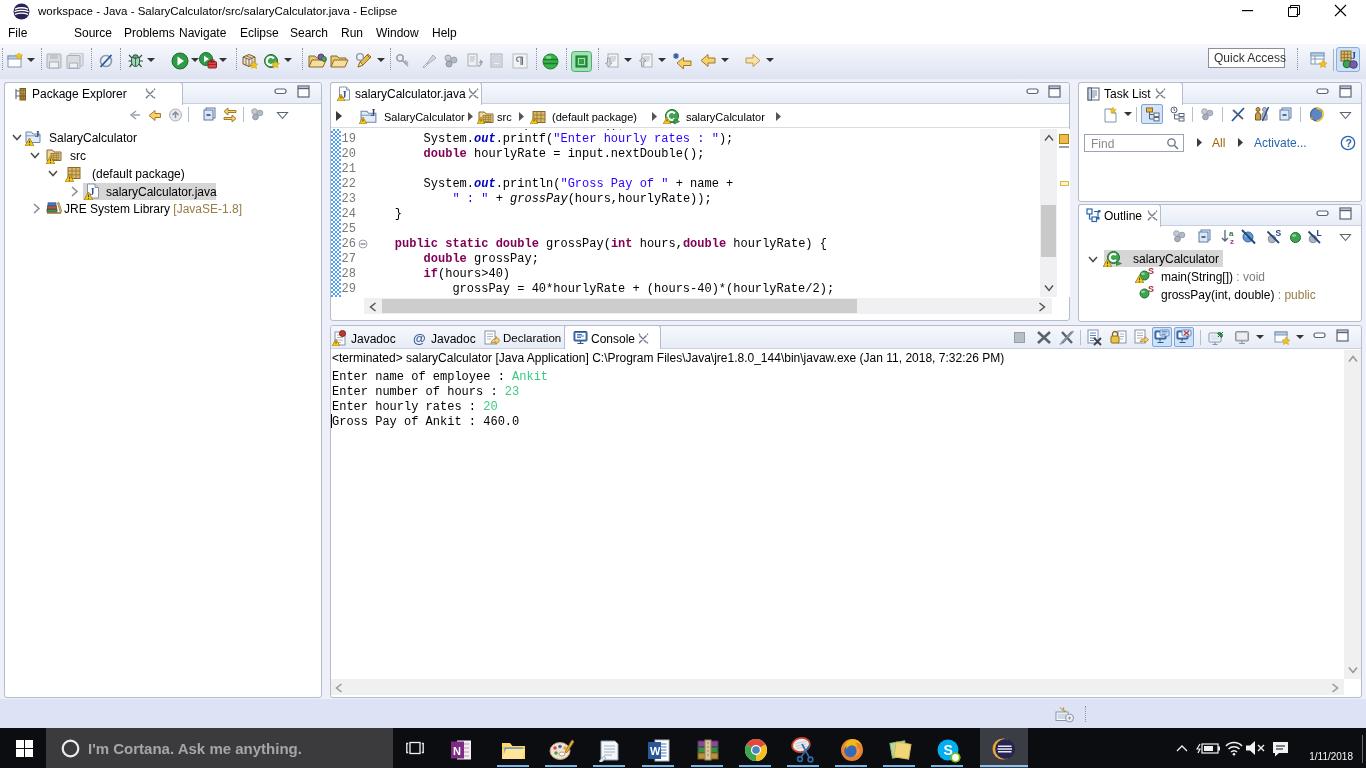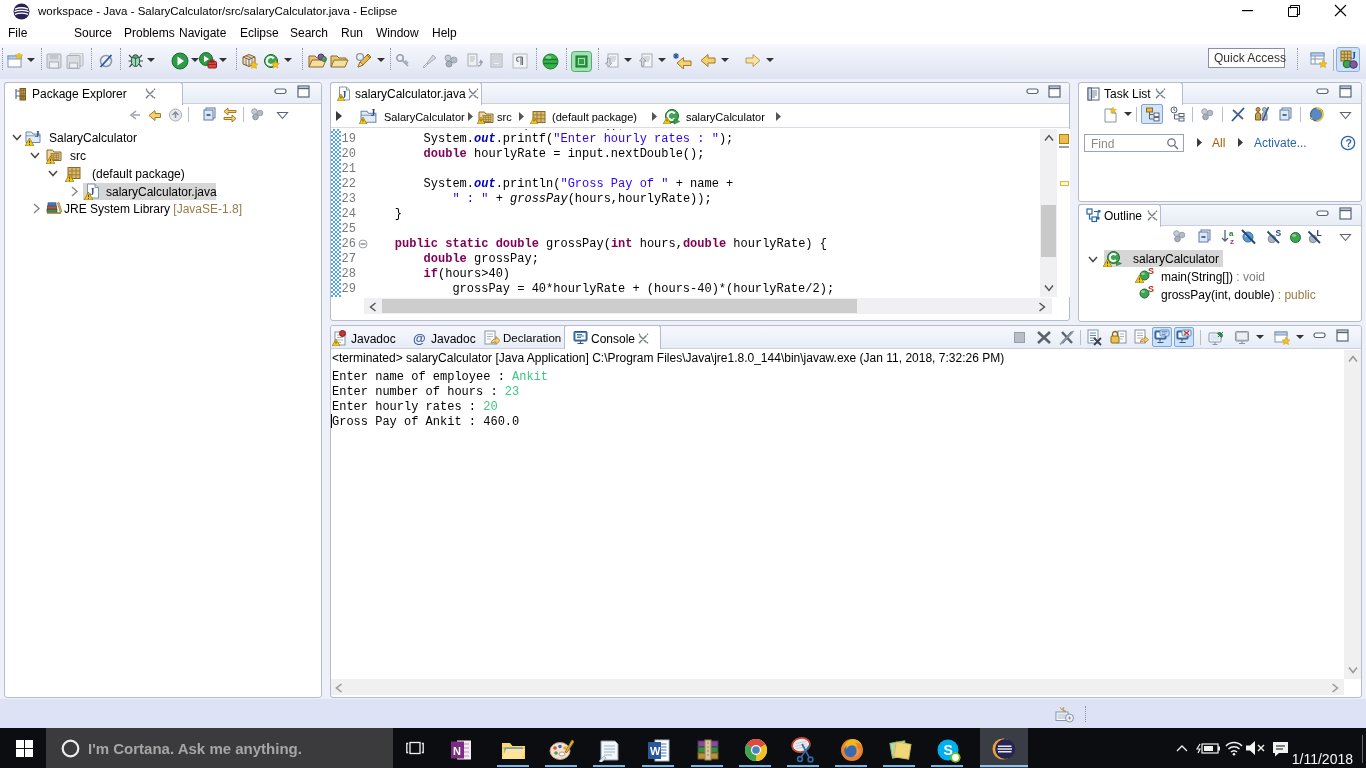--- a/index.html
+++ b/index.html
@@ -976,15 +976,15 @@
 </svg>
 <svg class="abs" style="left:1245px;top:740px" width="22" height="16" viewBox="0 0 22 16">
   <path d="M1 5.5 h4 l5-4.5 v14 l-5-4.5 h-4z" fill="#f2f2f2"></path>
   <path d="M13 5 l6 6 M19 5 l-6 6" stroke="#f2f2f2" stroke-width="1.4"></path>
 </svg>
 <svg class="abs" style="left:1271px;top:740px" width="19" height="17" viewBox="0 0 19 17">
   <path d="M2 2 h15 v11 h-9 l-4 3.5 v-3.5 h-2z" fill="#f2f2f2"></path>
   <path d="M5 6 h9 M5 9 h7" stroke="#0b0d11" stroke-width="1.1"></path>
 </svg>
 <div class="abs" style="left:1290px;top:766px;width:58px;font-size:12.5px;color:#7f1d1d;text-align:right;white-space:nowrap;">7:32 PM</div>
-<div class="abs" style="left:1290px;top:751px;width:63px;font-size:14px;color:#f8f8f8;text-align:right;white-space:nowrap;">1/11/2018</div>
+<div class="abs" style="left:1290px;top:751px;width:63px;font-size:10px;color:#f8f8f8;text-align:right;white-space:nowrap;">1/11/2018</div>
 <div class="abs" style="left:1362px;top:735px;width:1px;height:28px;background:#6a6a6a;"></div>
 </div>
 
 </body></html>

